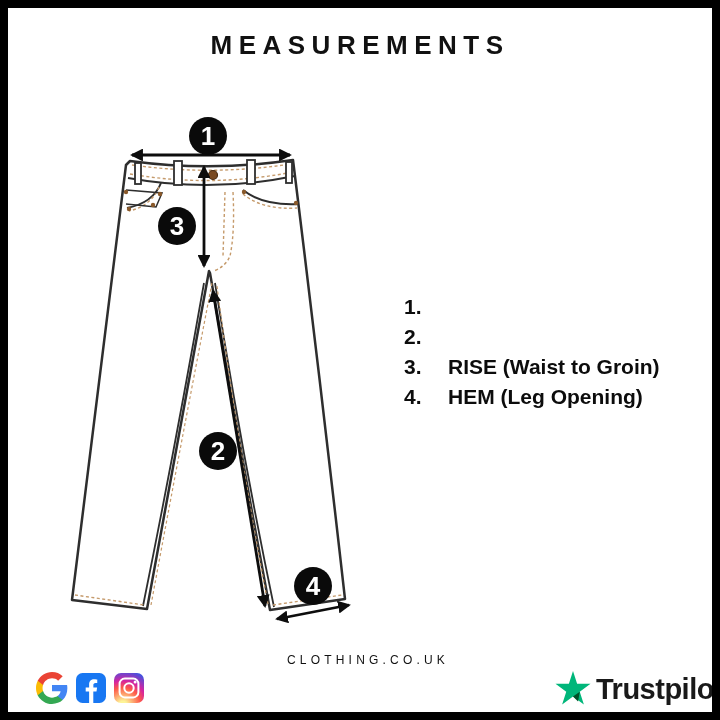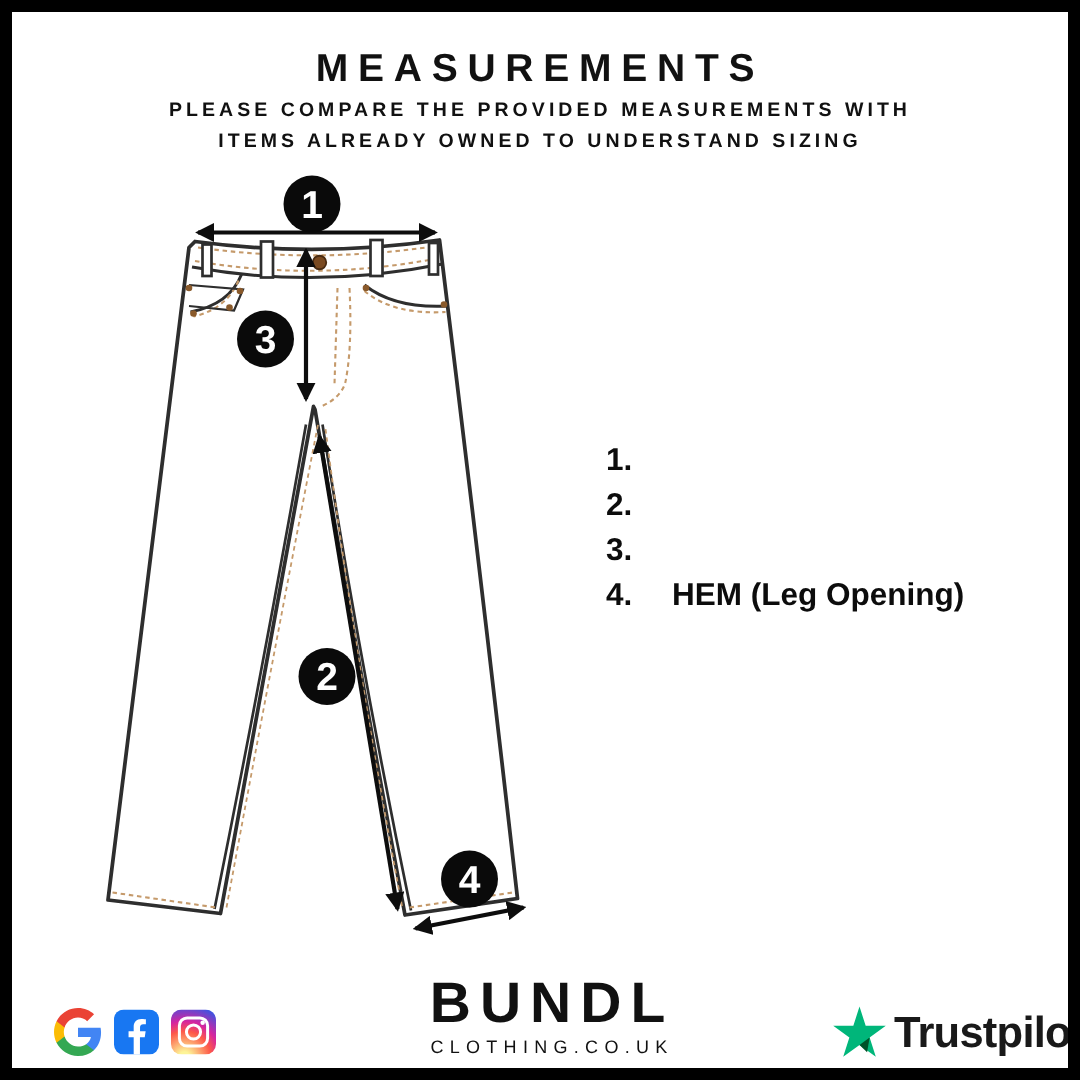--- a/index.html
+++ b/index.html
@@ -29,24 +29,20 @@
   .brand-domain{font-size:12px;font-weight:400;letter-spacing:4.2px;margin-top:3px;color:#111;white-space:nowrap;}
   .trustpilot{position:absolute;left:546px;top:662px;display:flex;align-items:center;gap:4px;}
   .trustpilot-label{font-size:29px;font-weight:600;color:#191919;letter-spacing:-0.5px;white-space:nowrap;}
 </style>
 </head>
 <body>
 
 <div class="frame">
 
   <div class="title">MEASUREMENTS</div>
-  <div class="subtitle">
-    <div>PLEASE COMPARE THE PROVIDED MEASUREMENTS WITH</div>
-    <div>ITEMS ALREADY OWNED TO UNDERSTAND SIZING</div>
-  </div>
 
   <svg class="jeans-svg" viewBox="0 0 330 520">
     <defs>
       <marker id="ah" viewBox="0 0 10 10" refX="8.5" refY="5" markerWidth="4.6" markerHeight="4.6" orient="auto-start-reverse">
         <path d="M0,0 L10,5 L0,10 Z" fill="#0d0d0d"></path>
       </marker>
     </defs>
 
     <path d="M 67 53 Q 148 64 230 52 Q 257 270 282 491 L 207 502 Q 176 335 147 165 L 146 163 Q 115 333 84 501 L 9 492 Q 37 272 63 57 Z" fill="#ffffff" stroke="#2e2e2e" stroke-width="2.5" stroke-linejoin="round"></path>
 
@@ -114,20 +110,21 @@
 
   <div class="legend">
     <div class="legend-row">
       <span class="legend-num">1.</span>
     </div>
     <div class="legend-row">
       <span class="legend-num">2.</span>
     </div>
     <div class="legend-row">
       <span class="legend-num">3.</span>
+      <span>RISE (Waist to Groin)</span>
     </div>
     <div class="legend-row">
       <span class="legend-num">4.</span>
       <span>HEM (Leg Opening)</span>
     </div>
   </div>
 
   <div class="footer-social">
     <svg width="32" height="32" viewBox="0 0 18 18">
       <path fill="#4285F4" d="M17.64 9.2045c0-.6381-.0573-1.2518-.1636-1.8409H9v3.4814h4.8436c-.2086 1.125-.8427 2.0782-1.7959 2.7164v2.2581h2.9087c1.7018-1.5668 2.6836-3.874 2.6836-6.615z"></path>
@@ -150,21 +147,20 @@
         </radialGradient>
       </defs>
       <rect x="0" y="0" width="30" height="30" rx="7" fill="url(#igGrad)"></rect>
       <rect x="5.6" y="5.6" width="18.8" height="18.8" rx="5.2" fill="none" stroke="#ffffff" stroke-width="2"></rect>
       <circle cx="15" cy="15" r="4.7" fill="none" stroke="#ffffff" stroke-width="2"></circle>
       <circle cx="21.1" cy="8.9" r="1.5" fill="#ffffff"></circle>
     </svg>
   </div>
 
   <div class="brand">
-    <div class="brand-name">BUNDL</div>
     <div class="brand-domain">CLOTHING.CO.UK</div>
   </div>
 
   <div class="trustpilot">
     <svg width="38" height="38" viewBox="0 0 36 36">
       <polygon fill="#00B67A" points="18,1 21.9,13.1 34.6,13.1 24.4,20.6 28.3,32.7 18,25.2 7.7,32.7 11.6,20.6 1.4,13.1 14.1,13.1"></polygon>
       <polygon fill="#005128" points="18,25.2 24.4,20.6 22.8,29.8"></polygon>
     </svg>
     <span class="trustpilot-label">Trustpilot</span>
   </div>

